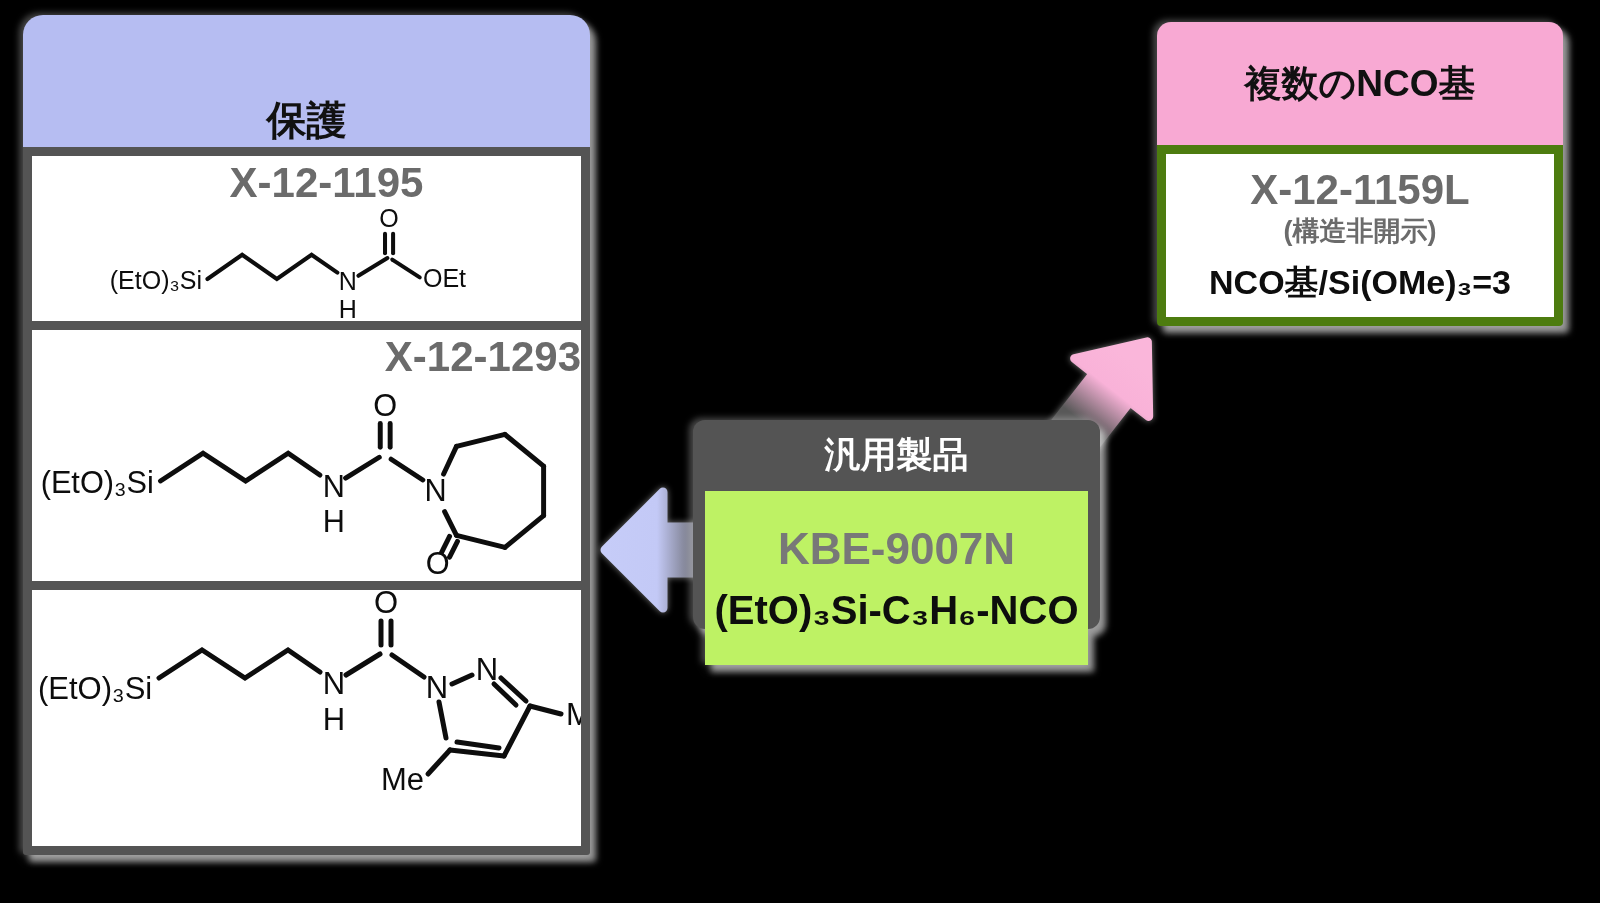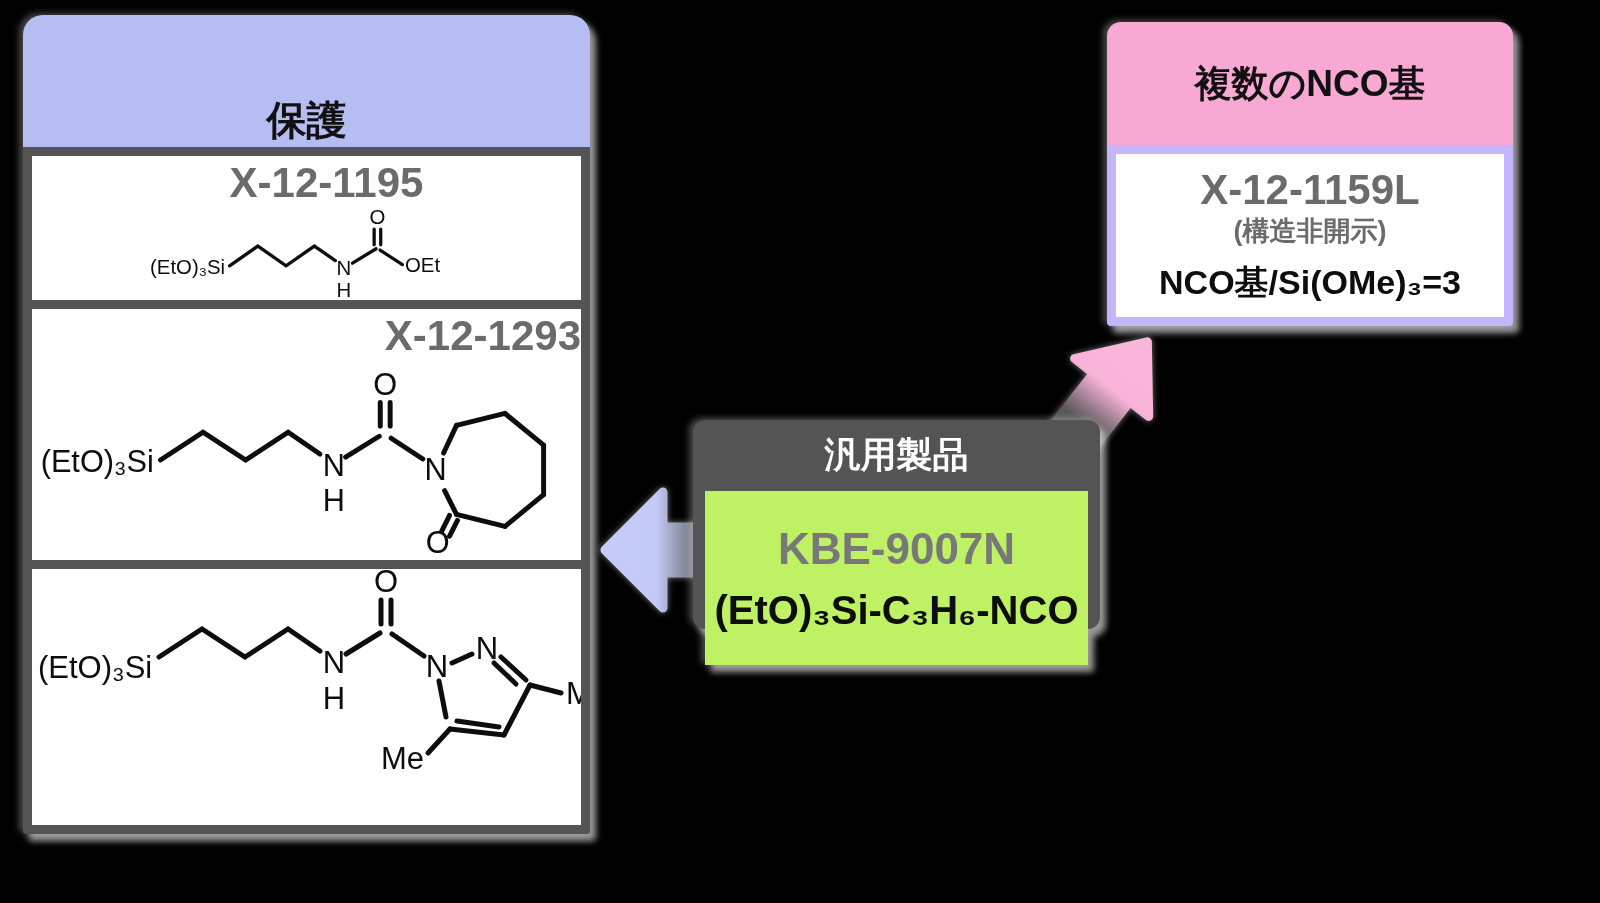--- a/index.html
+++ b/index.html
@@ -10,43 +10,43 @@
 
   
   .left-wrap{left:23px;top:15px;width:567px;}
   .left-header{height:132px;background:#b6bdf2;border-radius:20px 20px 0 0;
                display:flex;flex-direction:column;align-items:center;justify-content:flex-end;}
   .left-header .l1{font-size:40px;font-weight:700;color:#111;line-height:54px;}
   .left-header .l2{font-size:38px;font-weight:700;color:#111;line-height:50px;}
   .left-frame{background:#545454;padding:9px;display:flex;flex-direction:column;gap:9px;
               border-radius:0 0 3px 3px;box-sizing:border-box;}
   .struct-box{background:#fff;display:flex;flex-direction:column;align-items:center;overflow:hidden;}
-  .struct-box.b1{height:144px;padding-left:40px;}
+  .struct-box.b1{height:165px;padding-left:40px;}
   .struct-box.b2{height:251px;align-items:flex-end;}
   .struct-box.b3{height:256px;}
   .struct-title{font-size:42px;font-weight:700;color:#6b6b6b;line-height:50px;margin-top:2px;}
   svg.struct{display:block;}
   svg.struct text{font-family:"Liberation Sans","DejaVu Sans",sans-serif;font-size:31px;fill:#0d0d0d;}
   svg.struct .bond{stroke:#0d0d0d;stroke-width:5;stroke-linecap:round;fill:none;}
 
   
   .center-wrap{left:693px;top:420px;width:407px;height:209px;background:#545454;border-radius:12px;
                padding:0 12px 12px;box-sizing:border-box;}
   .center-header{height:71px;display:flex;align-items:center;justify-content:center;
                  color:#fff;font-size:36px;font-weight:700;}
   .center-body{background:#bef264;height:174px;display:flex;flex-direction:column;align-items:center;justify-content:center;gap:14px;}
   .center-name{font-size:44px;font-weight:700;color:#787878;}
   .center-formula{font-size:40px;font-weight:700;color:#0d0d0d;}
 
   
-  .right-wrap{left:1107px;top:22px;width:406px;}
+  .right-wrap{left:1157px;top:22px;width:406px;}
   .right-header{height:123px;background:#f8a9d3;border-radius:14px 14px 0 0;
                 display:flex;align-items:center;justify-content:center;
                 color:#111;font-size:37px;font-weight:700;}
-  .right-frame{background:#c4b5fd;padding:9px;border-radius:0 0 4px 4px;}
+  .right-frame{background:#4d7c0f;padding:9px;border-radius:0 0 4px 4px;}
   .right-body{background:#fff;height:163px;display:flex;flex-direction:column;align-items:center;justify-content:center;}
   .right-name{font-size:42px;font-weight:700;color:#6b6b6b;line-height:48px;}
   .right-note{font-size:27px;font-weight:700;color:#6b6b6b;line-height:34px;}
   .right-ratio{font-size:34px;font-weight:700;color:#0d0d0d;margin-top:12px;}
 
   .arrow-svg{position:absolute;filter:drop-shadow(0 0 3px rgba(255,255,255,0.45));}
 </style>
 </head>
 <body>
 

